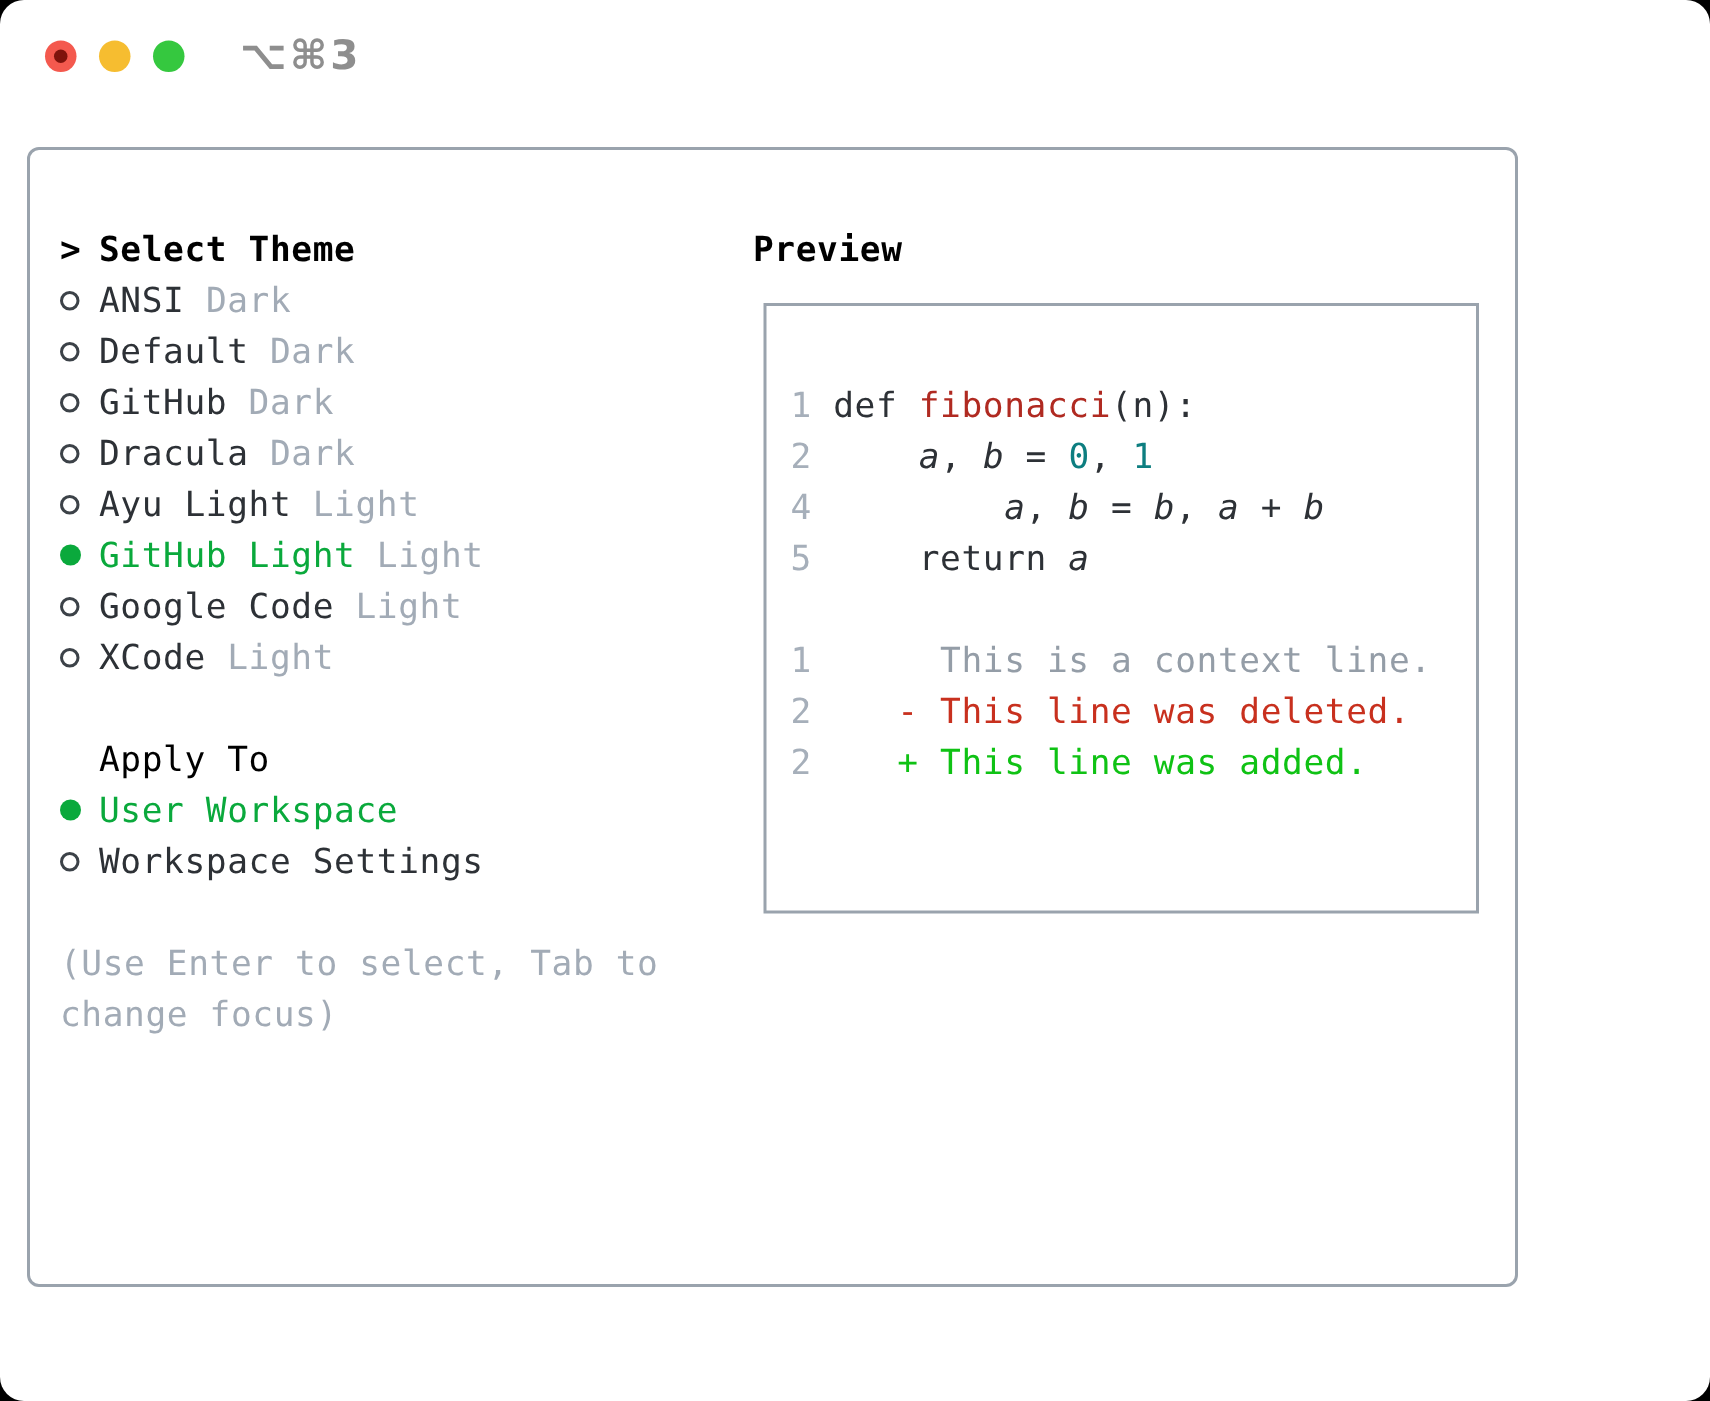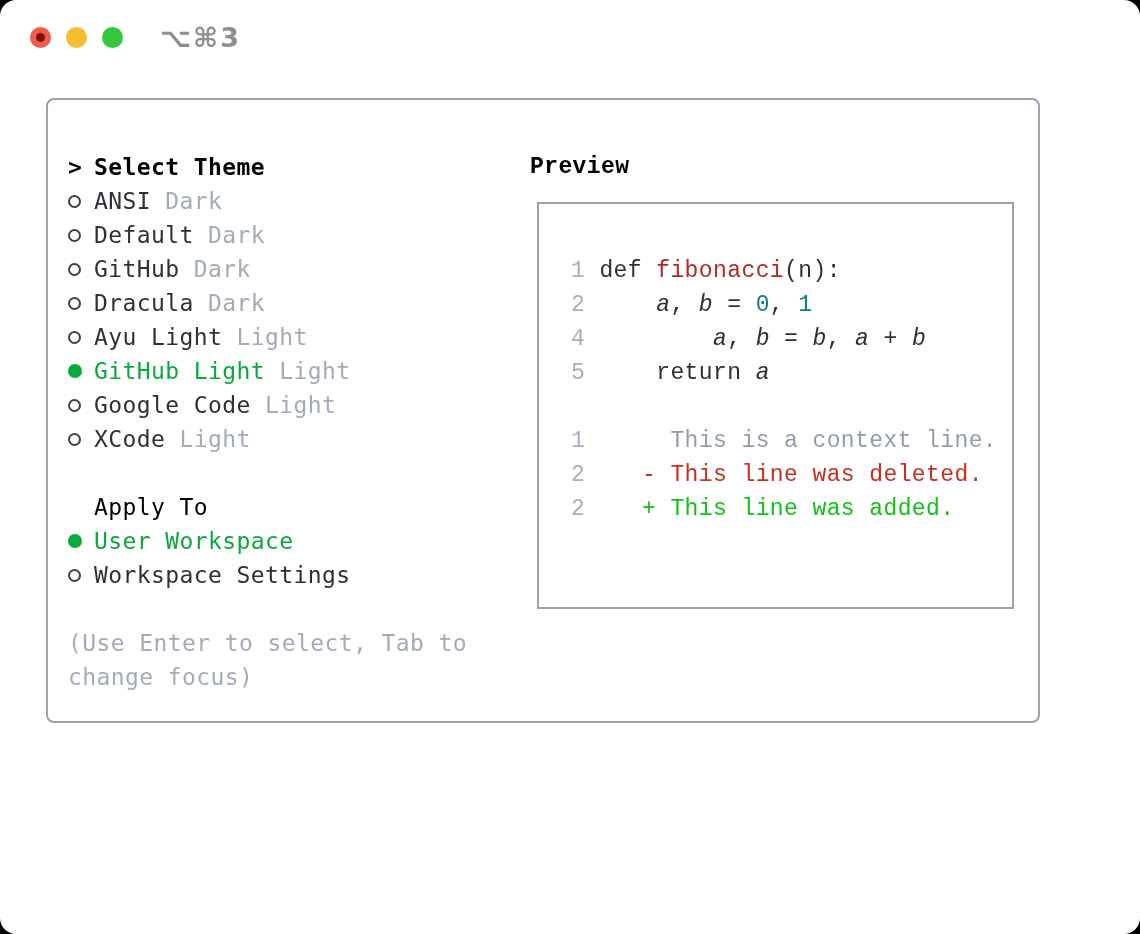--- a/index.html
+++ b/index.html
@@ -26,50 +26,50 @@
   .light.max{background:var(--light_green,#35c83f);}
   .shortcut{
     margin-left:22px;
     font-family:"DejaVu Sans", sans-serif;
     font-weight:bold;font-size:27px;letter-spacing:2px;
     color:var(--shortcut_gray,#8e8e8e);
   }
   
   .panel{
     position:absolute;left:18px;top:98px;
-    width:994px;height:625px;box-sizing:border-box;
+    width:994px;height:760px;box-sizing:border-box;
     border:2px solid var(--border,#9aa3ad);
     border-radius:8px;
     padding:50px 0 50px 20px;
     display:flex;
-    font-size:23px;letter-spacing:0.4px;margin-left:28px;
+    font-size:23px;letter-spacing:0.4px;
   }
   .row{height:34px;line-height:34px;white-space:pre;}
   .blank-row{height:34px;}
   
   .left-col{width:440px;flex:none;color:var(--fg,#2d3136);}
   .heading{font-weight:bold;color:var(--heading,#000);}
   .marker-col{display:inline-block;width:26px;}
   .radio{
     display:inline-block;width:13px;height:13px;box-sizing:border-box;
     border:2px solid var(--radio_stroke,#3c4248);border-radius:50%;
     vertical-align:middle;margin-top:-3px;
   }
   .radio.on{border:none;background:var(--green,#0aa93c);width:14px;height:14px;}
   .opt-label{color:var(--fg,#2d3136);}
   .opt-label.selected{color:var(--green,#0aa93c);}
   .variant{color:var(--muted,#a2abb6);}
   .hint{color:var(--muted,#a2abb6);}
   
-  .right-col{flex:1;padding-left:22px;font-family:Liberation Mono, monospace;}
+  .right-col{flex:1;padding-left:22px;}
   .preview-box{
     margin-left:7px;margin-top:18px;
     width:477px;height:407px;box-sizing:border-box;
     border:2px solid var(--border,#9aa3ad);
-    padding:50px 32px;
+    padding:50px 16px;
     overflow:hidden;
   }
   .ln{color:var(--line_number,#a6afba);}
   .seg-fg{color:var(--fg,#2d3136);}
   .seg-fn{color:var(--code_red,#b02a21);}
   .seg-num{color:var(--code_teal,#0d7e80);}
   .seg-builtin{color:var(--code_blue,#1a96d3);}
   .seg-var{color:var(--fg,#2d3136);font-style:italic;}
   .diff-ctx{color:var(--diff_ctx,#949da7);}
   .diff-del{color:var(--diff_red,#c8301e);}

